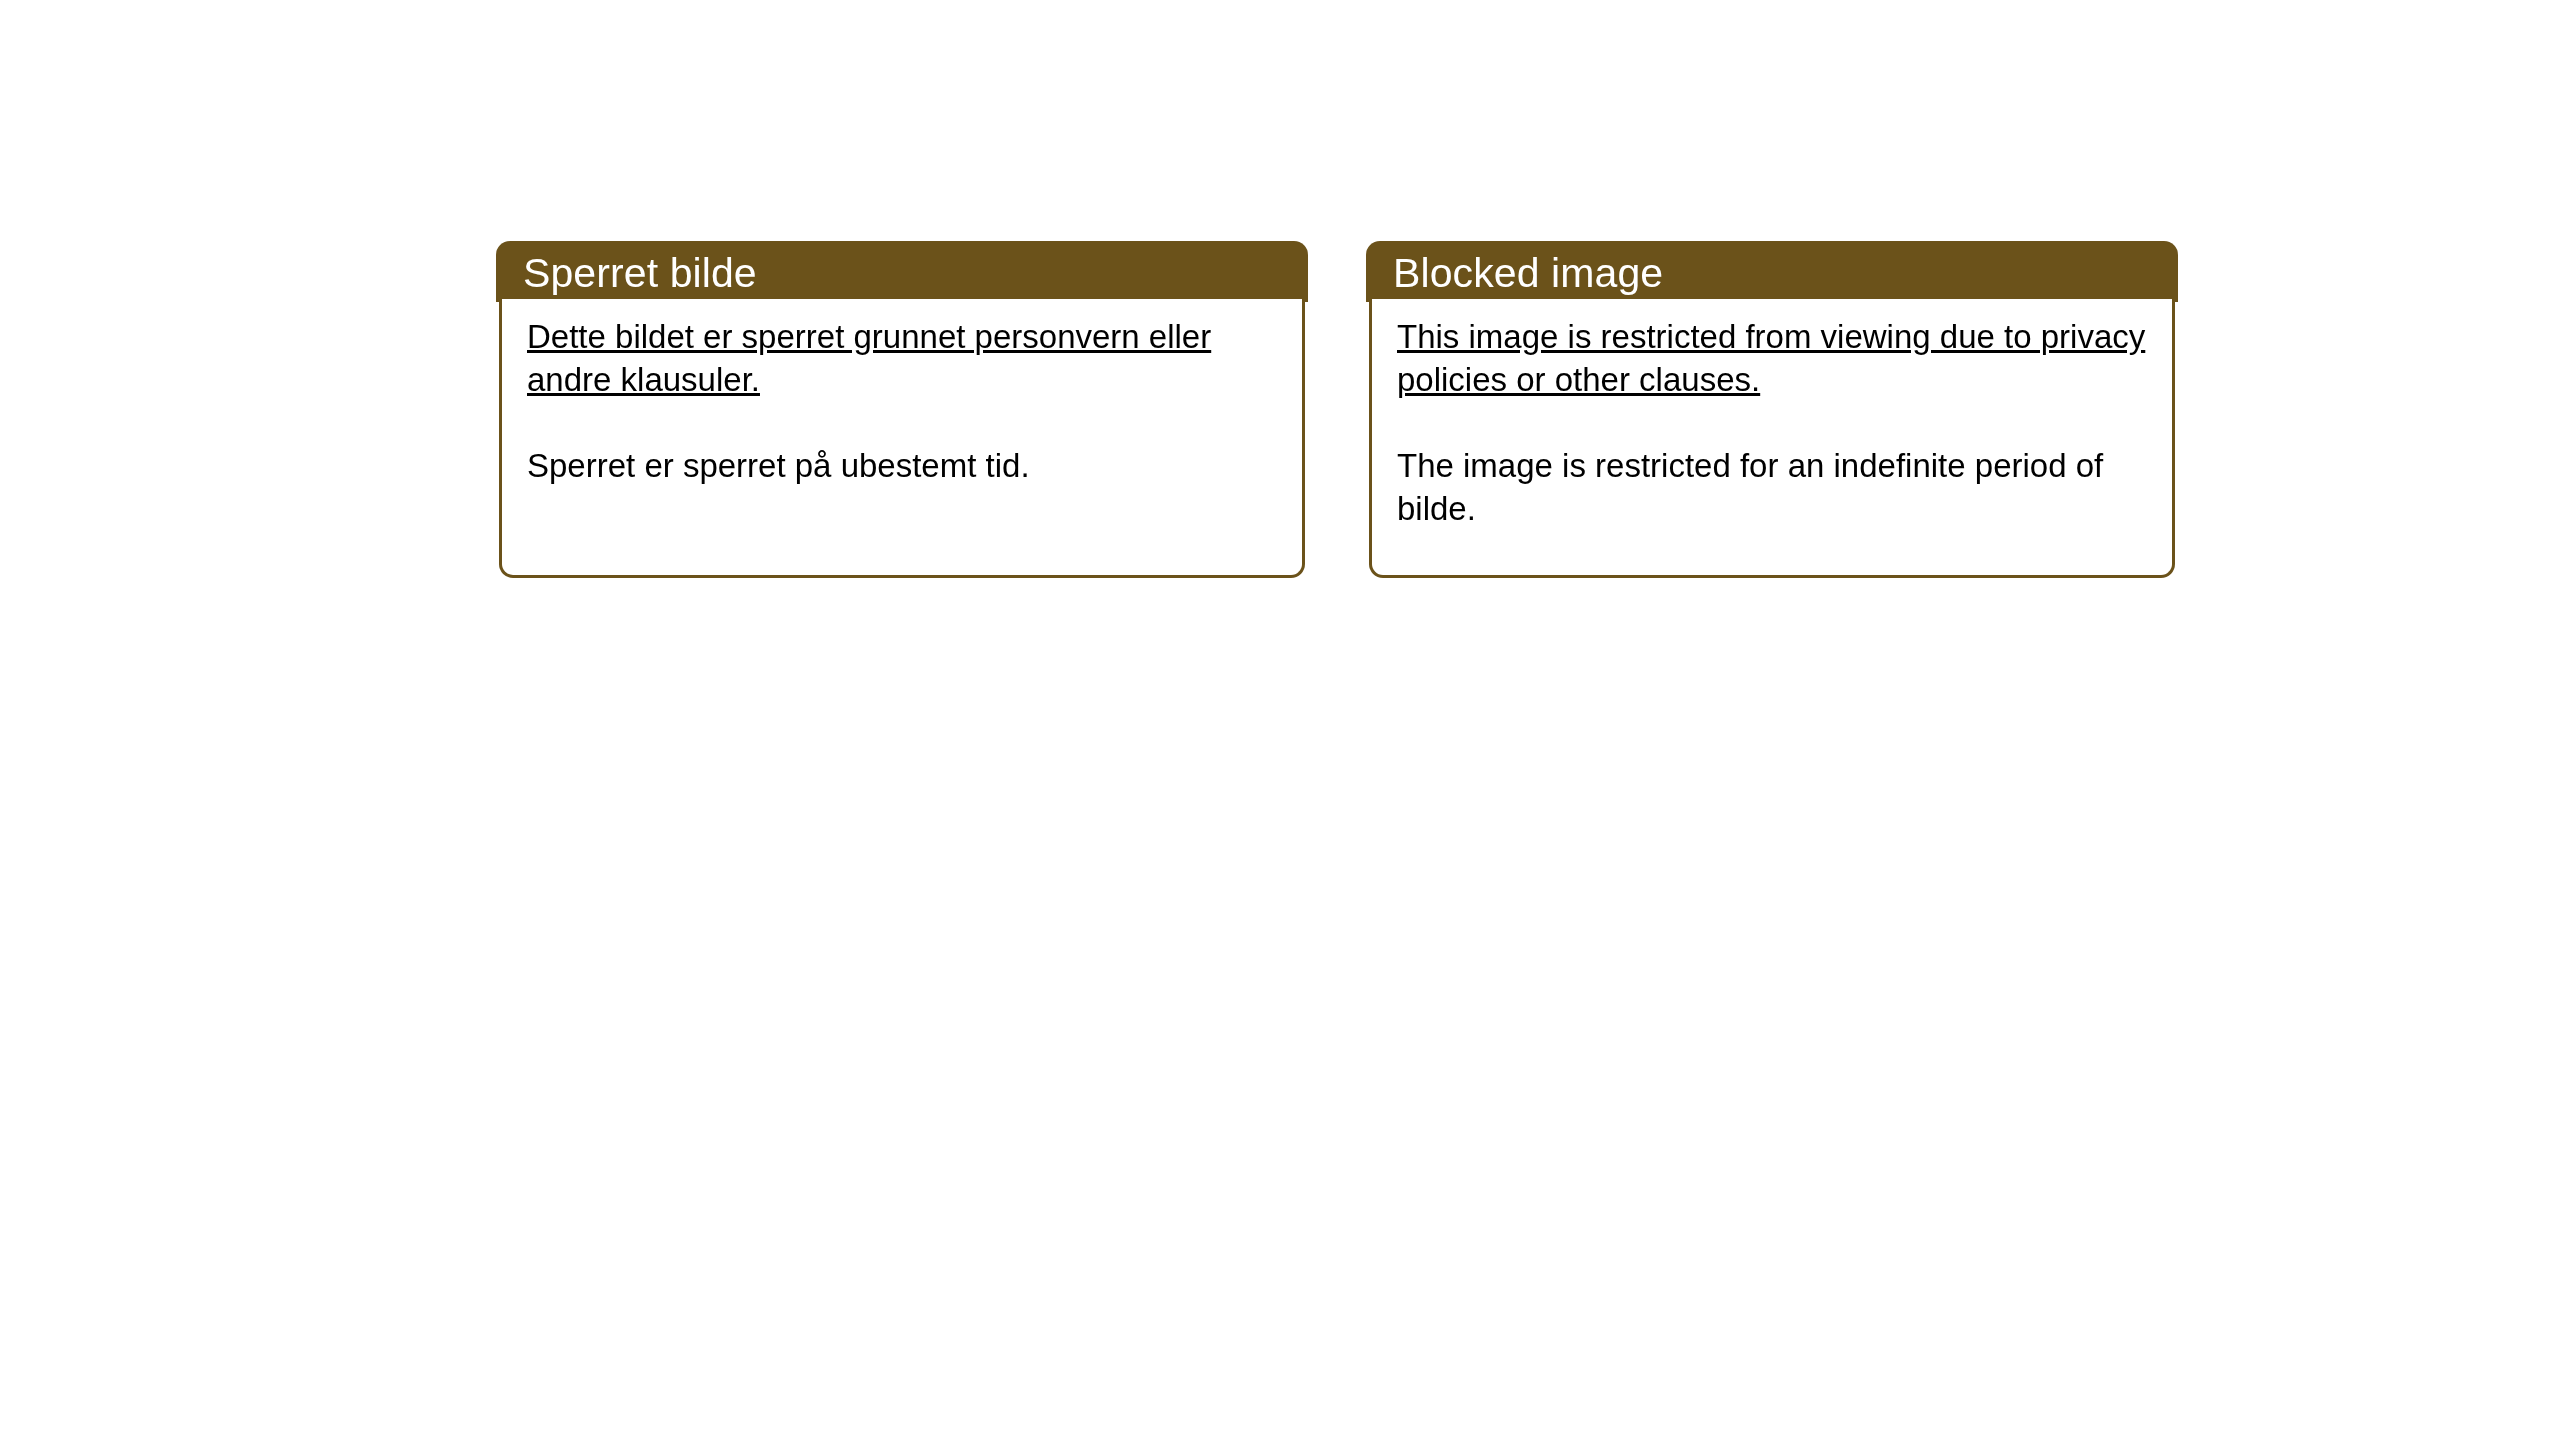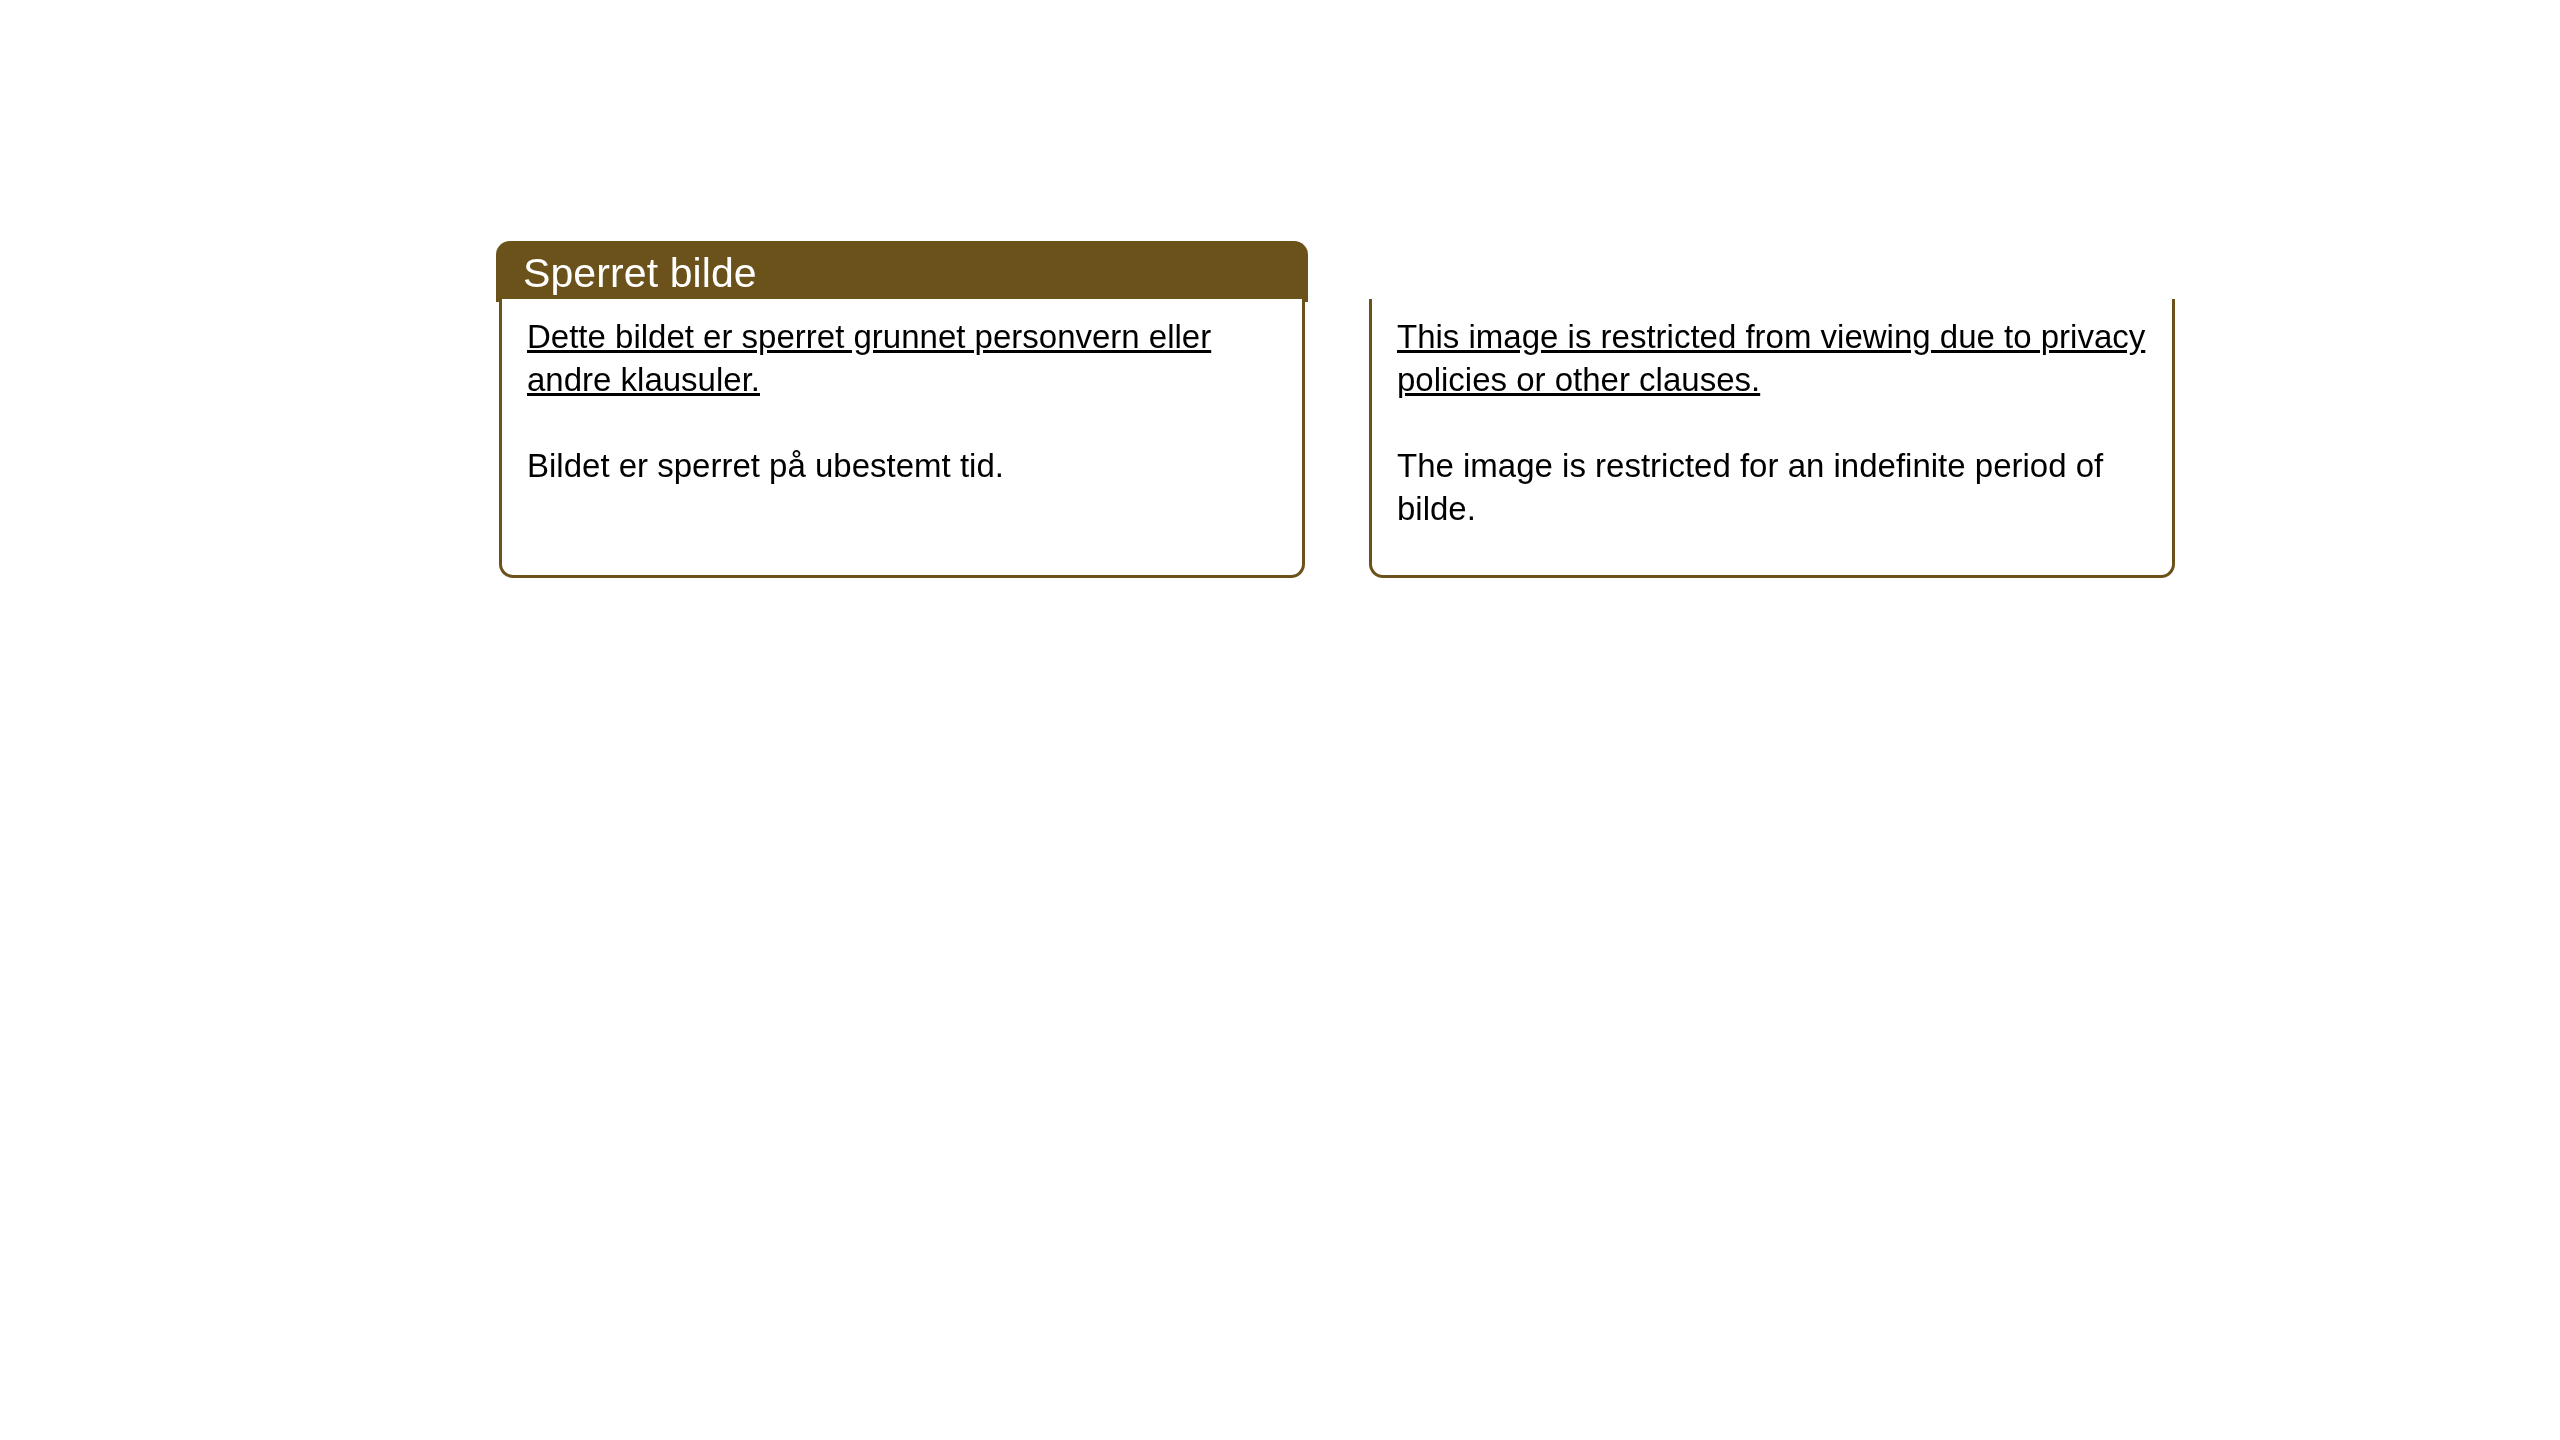--- a/index.html
+++ b/index.html
@@ -103,26 +103,29 @@
 
 <div id="stage">
 
   <div class="notice-card" id="card-no">
     <div class="card-header">
       <div class="card-title">Sperret bilde</div>
     </div>
     <div class="card-body">
       <div class="card-text">
         <p class="spacer-after">Dette bildet er sperret grunnet personvern eller andre klausuler.</p>
-        <p>Bildet er sperret på ubestemt tid.</p>
+        <p>Sperret er sperret på ubestemt tid.</p>
       </div>
     </div>
   </div>
 
   <div class="notice-card" id="card-en">
+    <div class="card-header">
+      <div class="card-title">Blocked image</div>
+    </div>
     <div class="card-body">
       <div class="card-text">
         <p class="spacer-after">This image is restricted from viewing due to privacy policies or other clauses.</p>
         <p>The image is restricted for an indefinite period of bilde.</p>
       </div>
     </div>
   </div>
 
 </div>
 

